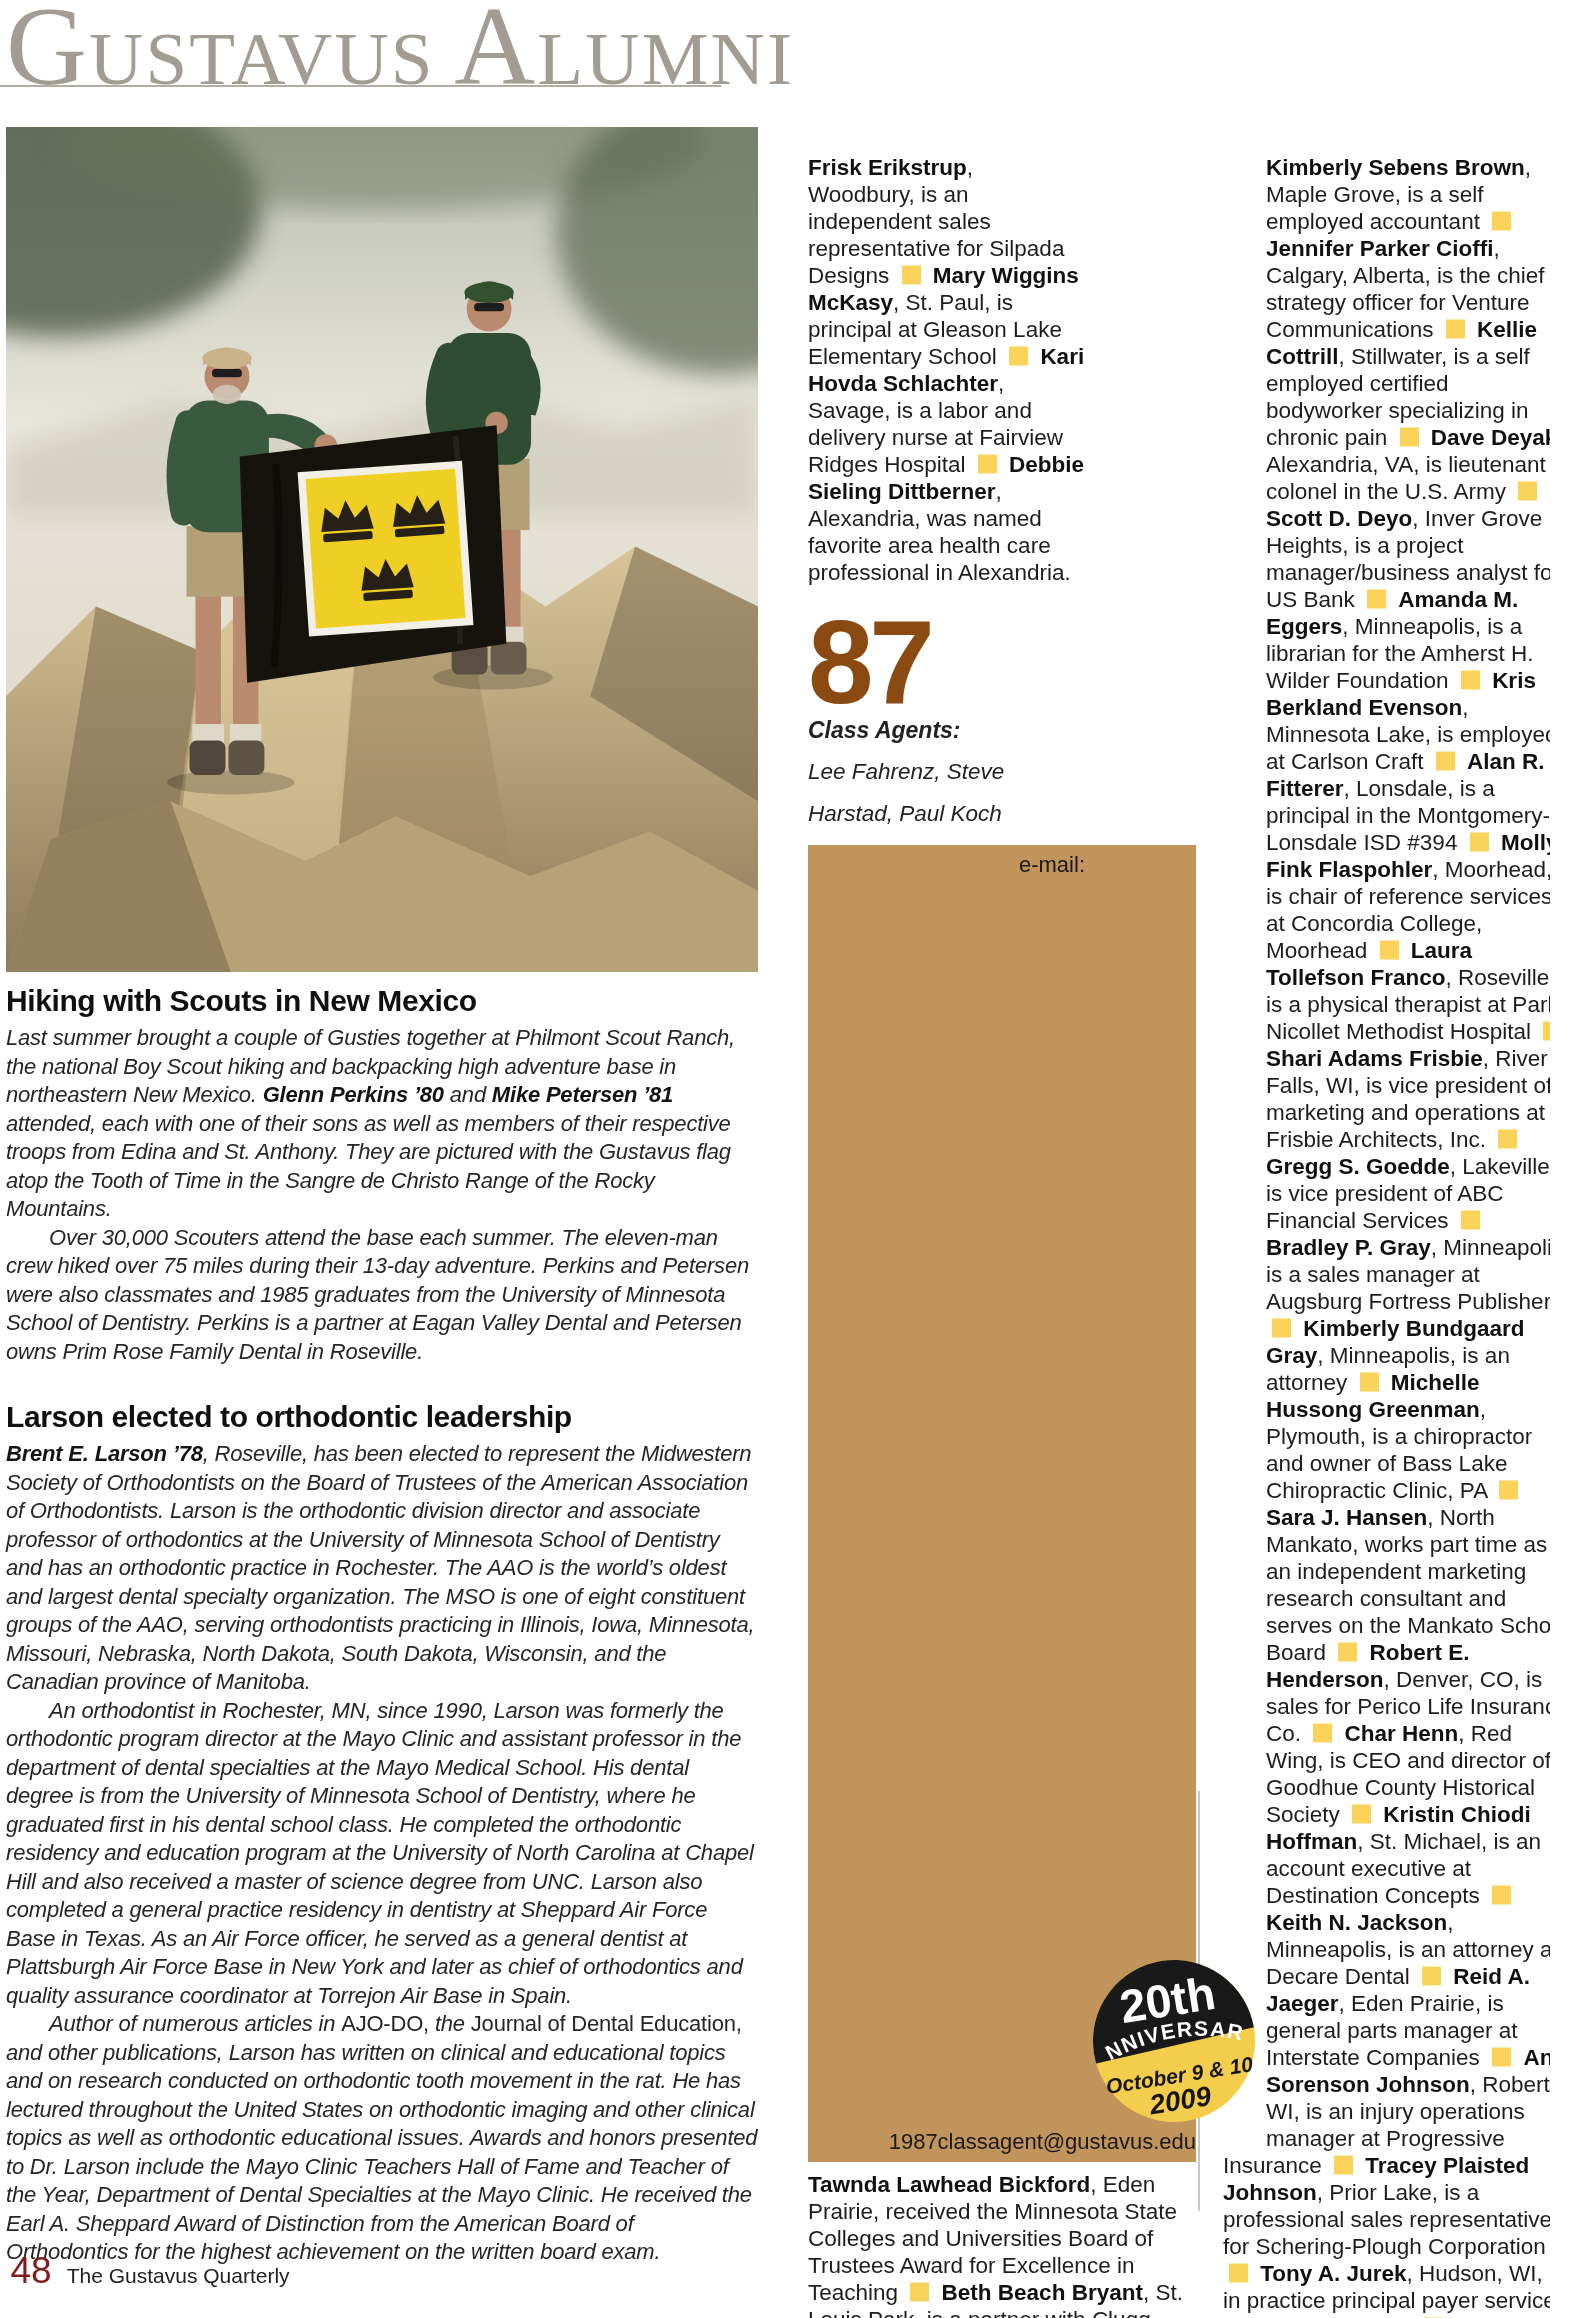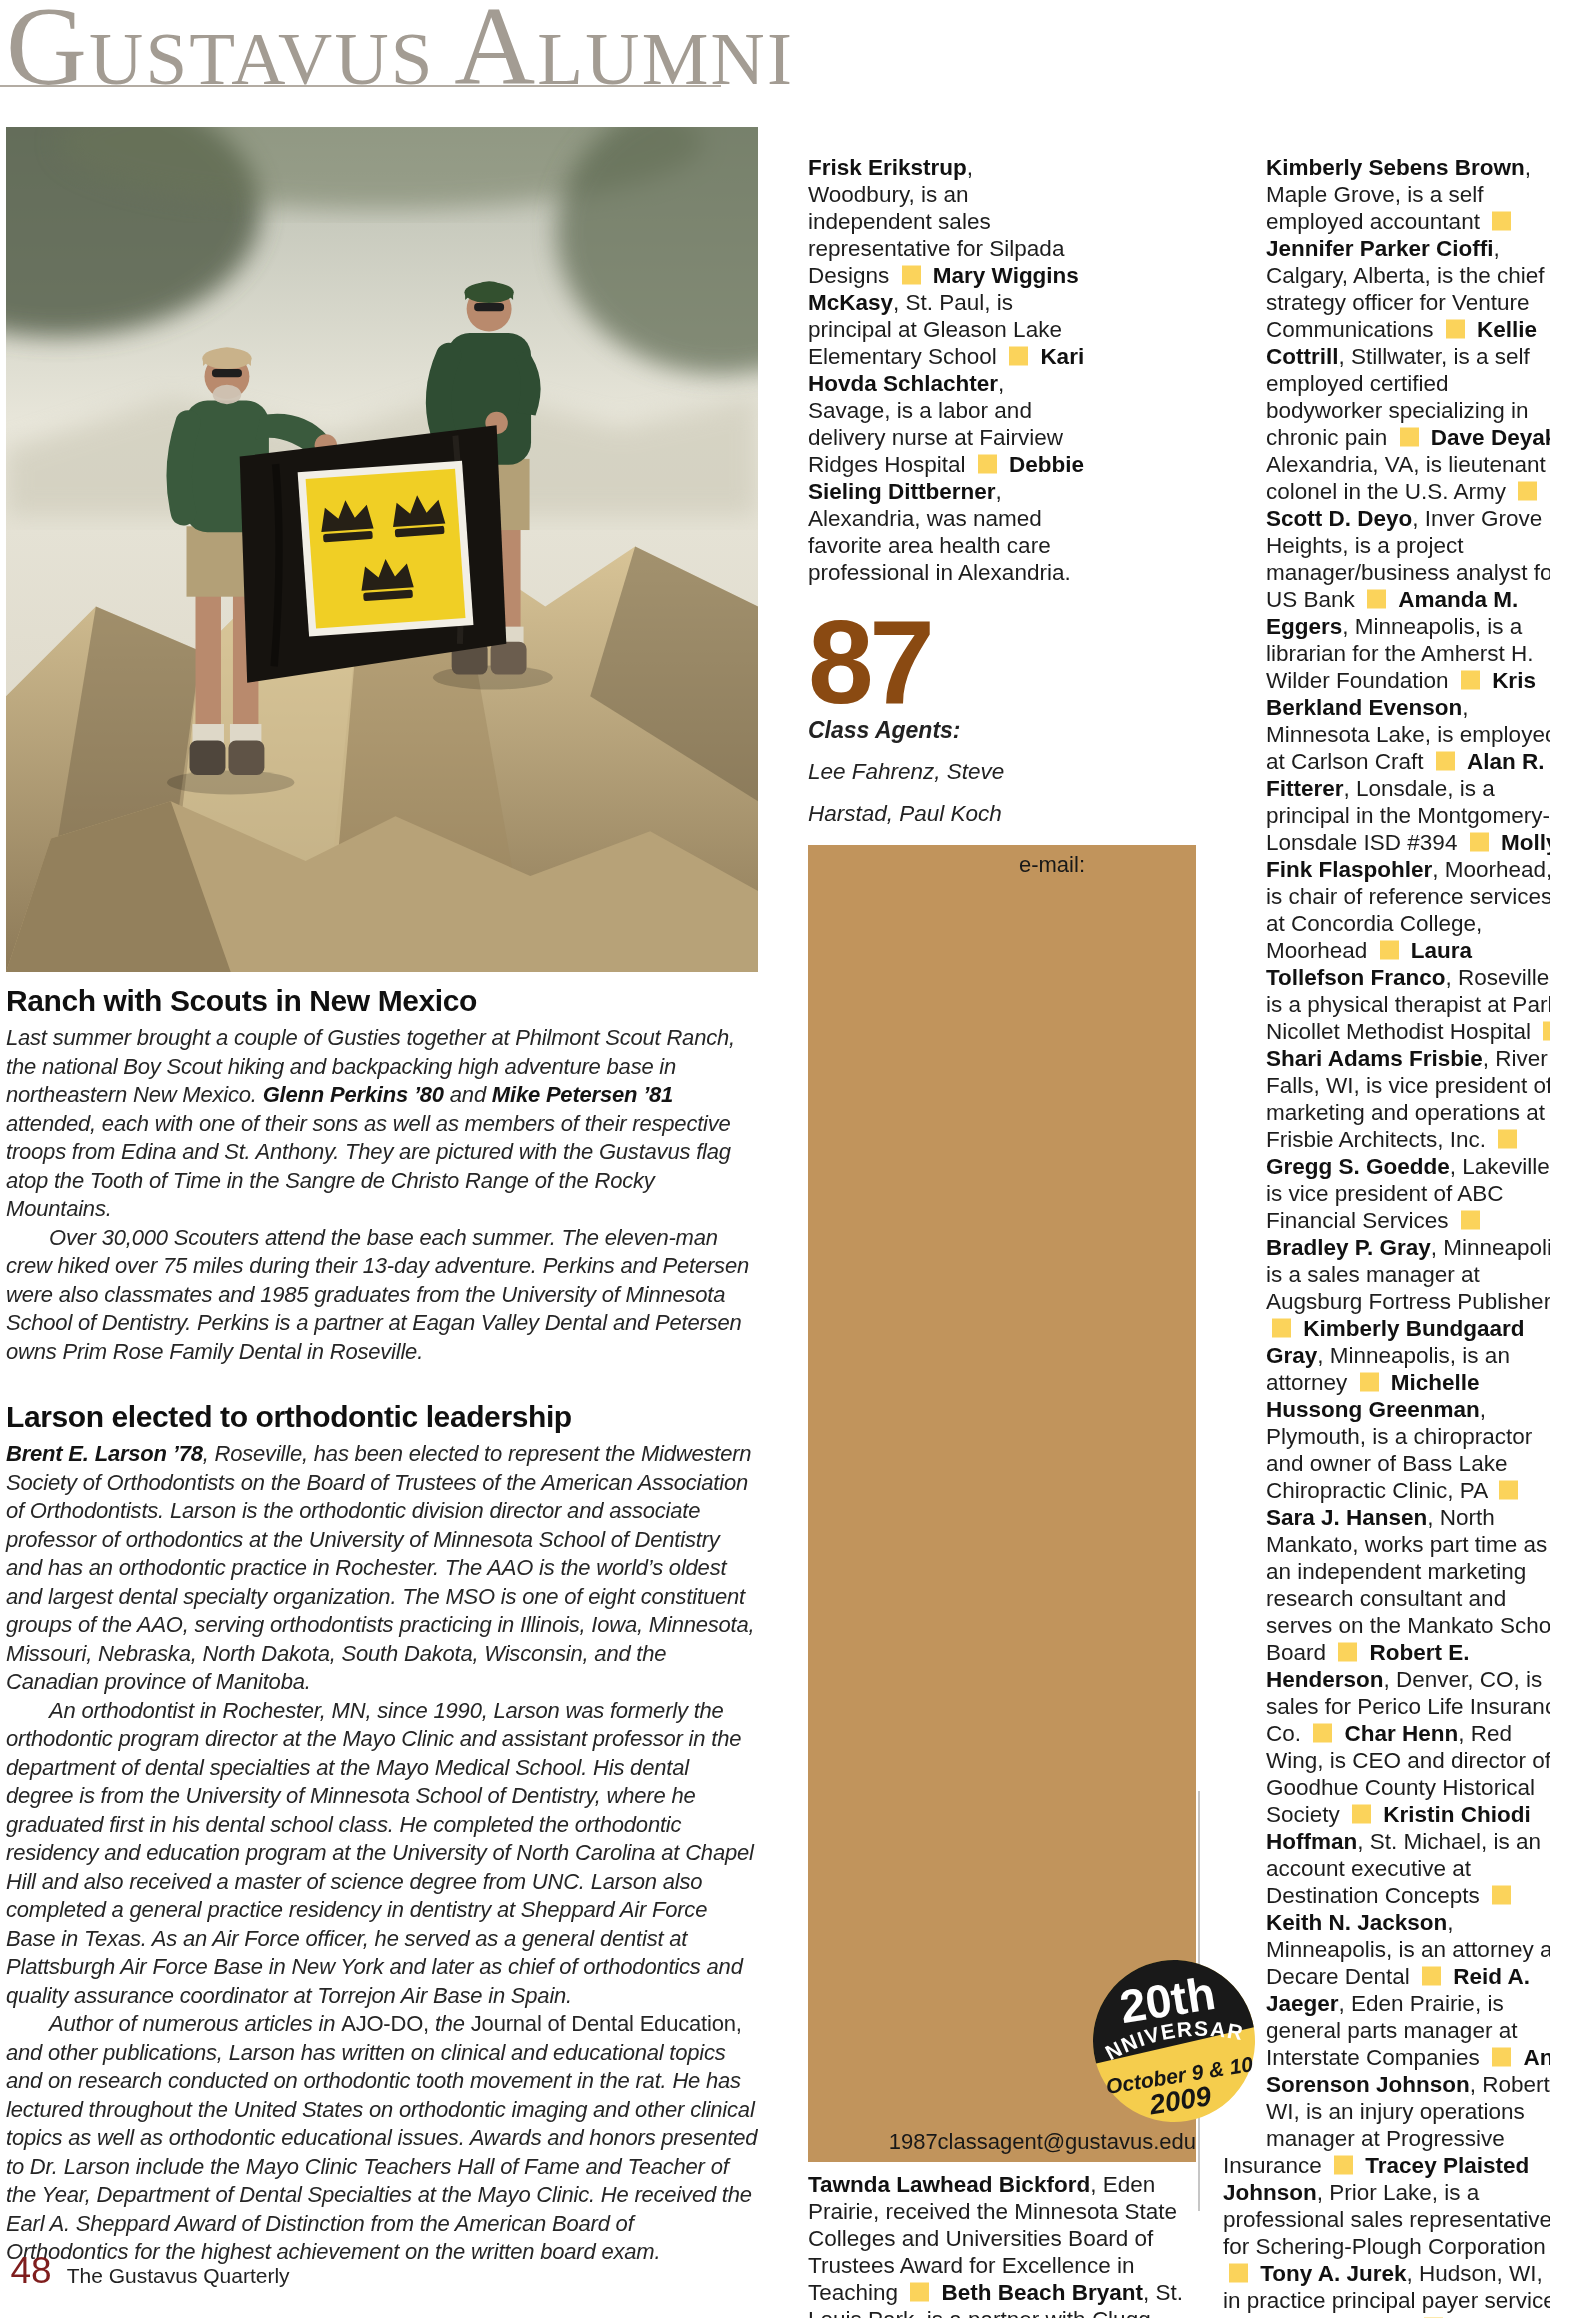--- a/index.html
+++ b/index.html
@@ -153,21 +153,21 @@
             <use href="#crown" x="112" y="28"></use>
             <use href="#crown" x="64" y="110"></use>
           </g>
         </g>
       </g>
 
       <path d="M0 1128 L60 950 L220 900 L400 980 L520 920 L700 1000 L860 940 L1004 1020 L1004 1128 Z" fill="#b7a278"></path>
       <path d="M0 1128 L60 950 L220 900 L300 1128 Z" fill="#93805c"></path>
     </svg>
 
-    <h2 class="sec">Ranch with Scouts in New Mexico</h2>
+    <h2 class="sec">Hiking with Scouts in New Mexico</h2>
     <p class="story"><span class="seg-i">Last summer brought a couple of Gusties together at Philmont Scout Ranch, the national Boy Scout hiking and backpacking high adventure base in northeastern New Mexico. </span><span class="seg-b">Glenn Perkins ’80</span><span class="seg-i"> and </span><span class="seg-b">Mike Petersen ’81</span><span class="seg-i"> attended, each with one of their sons as well as members of their respective troops from Edina and St. Anthony. They are pictured with the Gustavus flag atop the Tooth of Time in the Sangre de Christo Range of the Rocky Mountains.</span></p>
     <p class="story ind"><span class="seg-i">Over 30,000 Scouters attend the base each summer. The eleven-man crew hiked over 75 miles during their 13-day adventure. Perkins and Petersen were also classmates and 1985 graduates from the University of Minnesota School of Dentistry. Perkins is a partner at Eagan Valley Dental and Petersen owns Prim Rose Family Dental in Roseville.</span></p>
 
     <h2 class="sec second">Larson elected to orthodontic leadership</h2>
     <p class="story"><span class="seg-b">Brent E. Larson ’78</span><span class="seg-i">, Roseville, has been elected to represent the Midwestern Society of Orthodontists on the Board of Trustees of the American Association of Orthodontists. Larson is the orthodontic division director and associate professor of orthodontics at the University of Minnesota School of Dentistry and has an orthodontic practice in Rochester. The AAO is the world’s oldest and largest dental specialty organization. The MSO is one of eight constituent groups of the AAO, serving orthodontists practicing in Illinois, Iowa, Minnesota, Missouri, Nebraska, North Dakota, South Dakota, Wisconsin, and the Canadian province of Manitoba.</span></p>
     <p class="story ind"><span class="seg-i">An orthodontist in Rochester, MN, since 1990, Larson was formerly the orthodontic program director at the Mayo Clinic and assistant professor in the department of dental specialties at the Mayo Medical School. His dental degree is from the University of Minnesota School of Dentistry, where he graduated first in his dental school class. He completed the orthodontic residency and education program at the University of North Carolina at Chapel Hill and also received a master of science degree from UNC. Larson also completed a general practice residency in dentistry at Sheppard Air Force Base in Texas. As an Air Force officer, he served as a general dentist at Plattsburgh Air Force Base in New York and later as chief of orthodontics and quality assurance coordinator at Torrejon Air Base in Spain.</span></p>
     <p class="story ind"><span class="seg-i">Author of numerous articles in </span><span class="seg-r">AJO-DO,</span><span class="seg-i"> the </span><span class="seg-r">Journal of Dental Education,</span><span class="seg-i"> and other publications, Larson has written on clinical and educational topics and on research conducted on orthodontic tooth movement in the rat. He has lectured throughout the United States on orthodontic imaging and other clinical topics as well as orthodontic educational issues. Awards and honors presented to Dr. Larson include the Mayo Clinic Teachers Hall of Fame and Teacher of the Year, Department of Dental Specialties at the Mayo Clinic. He received the Earl A. Sheppard Award of Distinction from the American Board of Orthodontics for the highest achievement on the written board exam.</span></p>
   </section>
 
   <section class="col-mid">

